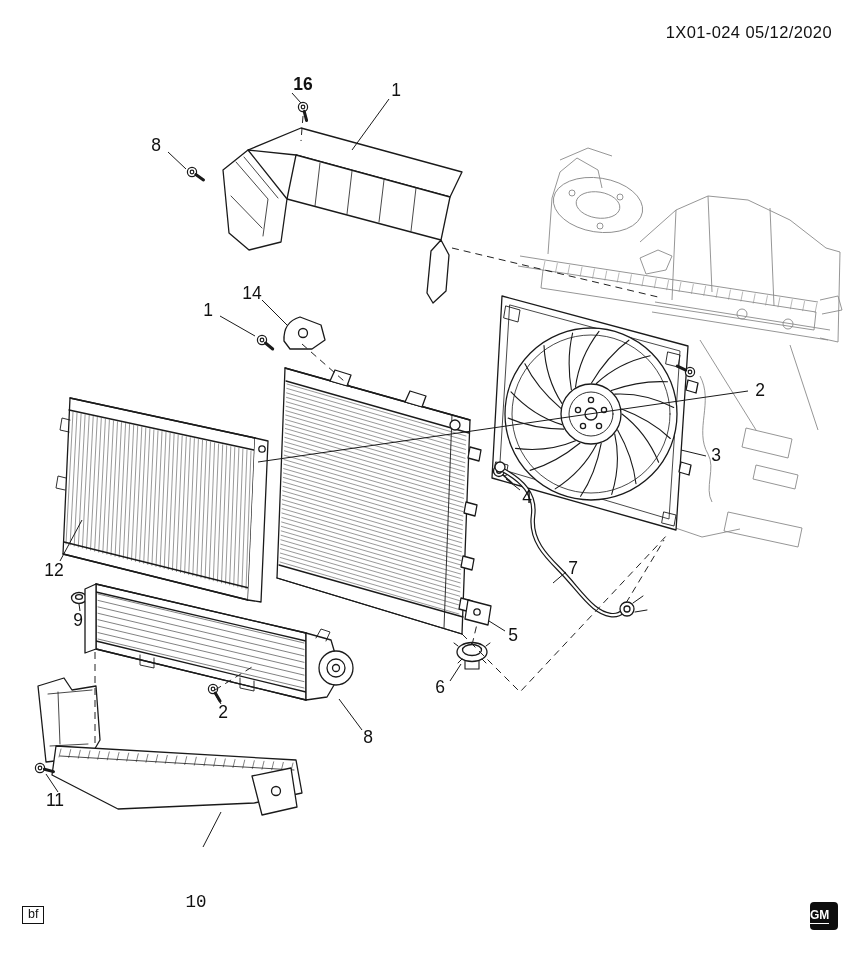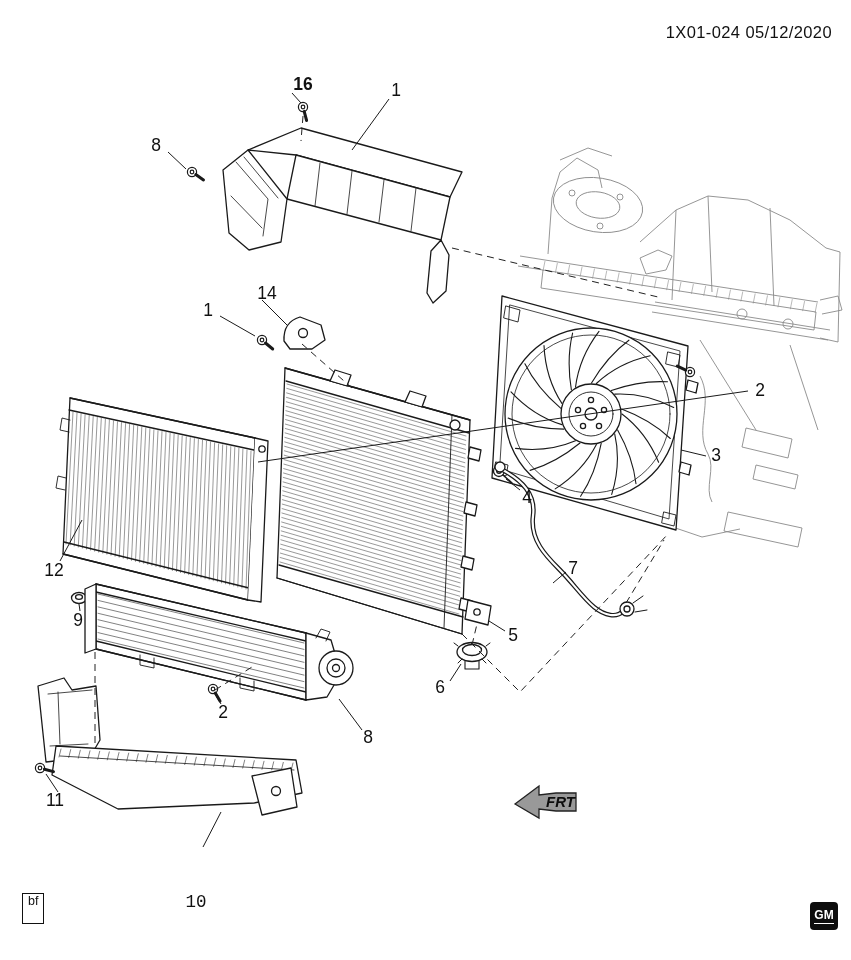--- a/index.html
+++ b/index.html
@@ -3,22 +3,22 @@
 <meta charset="utf-8">
 <style>
   * { box-sizing: border-box; }
   html, body { margin: 0; padding: 0; background: #fff; }
   body { font-family: "Liberation Sans", sans-serif; color: #111; }
   .page { position: relative; width: 851px; height: 960px; background: #fff; overflow: hidden; border-radius: 17px; }
   .drawing-title { position: absolute; top: 23px; right: 19px; font-size: 16.5px; letter-spacing: 0.4px; }
   svg.art { position: absolute; left: 0; top: 0; }
   #callout-layer { position: absolute; left: 0; top: 0; width: 100%; height: 100%; pointer-events: none; }
   .callout { position: absolute; transform: translate(-50%, -50%); font-size: 17.5px; color: #111; }
-  .sheet-code { position: absolute; left: 22px; bottom: 36px; border: 1.2px solid #111; padding: 1px 5px 14px; font-size: 12.5px; line-height: 1.1; background: #fff; }
-  .gm-logo { position: absolute; right: 13px; bottom: 30px; width: 28px; height: 28px; background: #0d0d0d; border-radius: 4px; display: flex; align-items: center; justify-content: center; }
+  .sheet-code { position: absolute; left: 22px; bottom: 36px; border: 1.2px solid #111; padding: 1px 5px 1px; font-size: 12.5px; line-height: 1.1; background: #fff; }
+  .gm-logo { position: absolute; right: 13px; bottom: 30px; width: 28px; height: 28px; background: #0d0d0d; border-radius: 4px; display: flex; align-items: center; }
   .gm-logo span { color: #fff; font-size: 12px; font-weight: bold; border-bottom: 1.5px solid #fff; padding-bottom: 1px; }
   .frt-indicator { position: absolute; left: 512px; top: 779px; width: 84px; height: 46px; }
   .frt-indicator text { font-family: "Liberation Sans", sans-serif; font-size: 15px; font-weight: bold; font-style: italic; }
 </style>
 </head>
 <body>
 
 <div class="page">
 
   <div class="drawing-title">1X01-024 05/12/2020</div>
@@ -197,42 +197,36 @@
 
     <g stroke="#1a1a1a" stroke-width="1" fill="none">
       <path d="M292,93 L301,103 M389,99 L352,150 M168,152 L186,169 M262,300 L288,326 M220,316 L255,336 M748,391 L258,462 M706,456 L681,450 M520,490 L506,479 M60,561 L82,520 M80,611 L79,604 M566,572 L553,583 M505,631 L489,621 M450,681 L461,664 M221,704 L215,694 M362,730 L339,699 M58,792 L46,774 M203,847 L221,812"></path>
     </g>
   </svg>
 
   <div id="callout-layer">
       <div class="callout" style="left: 303px; top: 84px; font-weight: bold;">16</div>
       <div class="callout" style="left: 396px; top: 90px;">1</div>
       <div class="callout" style="left: 156px; top: 145px;">8</div>
-      <div class="callout" style="left: 267px; top: 293px;">14</div>
+      <div class="callout" style="left: 252px; top: 293px;">14</div>
       <div class="callout" style="left: 208px; top: 310px;">1</div>
       <div class="callout" style="left: 760px; top: 390px;">2</div>
       <div class="callout" style="left: 716px; top: 455px;">3</div>
       <div class="callout" style="left: 527px; top: 497px;">4</div>
       <div class="callout" style="left: 54px; top: 570px; text-align: center;">12</div>
       <div class="callout" style="left: 78px; top: 620px;">9</div>
       <div class="callout" style="left: 573px; top: 568px;">7</div>
       <div class="callout" style="left: 513px; top: 635px;">5</div>
       <div class="callout" style="left: 440px; top: 687px;">6</div>
       <div class="callout" style="left: 223px; top: 712px;">2</div>
       <div class="callout" style="left: 368px; top: 737px;">8</div>
       <div class="callout" style="left: 55px; top: 800px;">11</div>
       <div class="callout" style="left: 196px; top: 902px; font-family: Liberation Mono, monospace;">10</div>
     </div>
 
-  <div class="frt-indicator">
-    <svg width="84" height="46" viewBox="0 0 84 46">
-      <path d="M3,25 L27,7 L27,16 L44,14 L64,14 L64,32 L44,32 L27,30 L27,39 Z" fill="#999" stroke="#222" stroke-width="1.3"></path>
-      <text x="34" y="28" fill="#0d0d0d">FRT</text>
-    </svg>
-  </div>
 
   <div class="sheet-code"><span>bf</span></div>
 
   <div class="gm-logo">
       <span>GM</span>
     </div>
 
 </div>
 
 </body></html>

